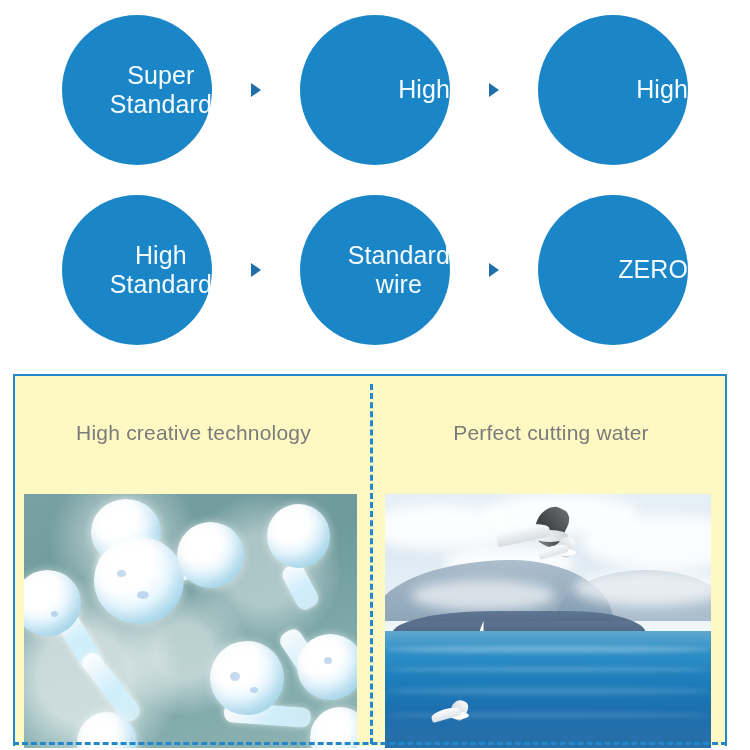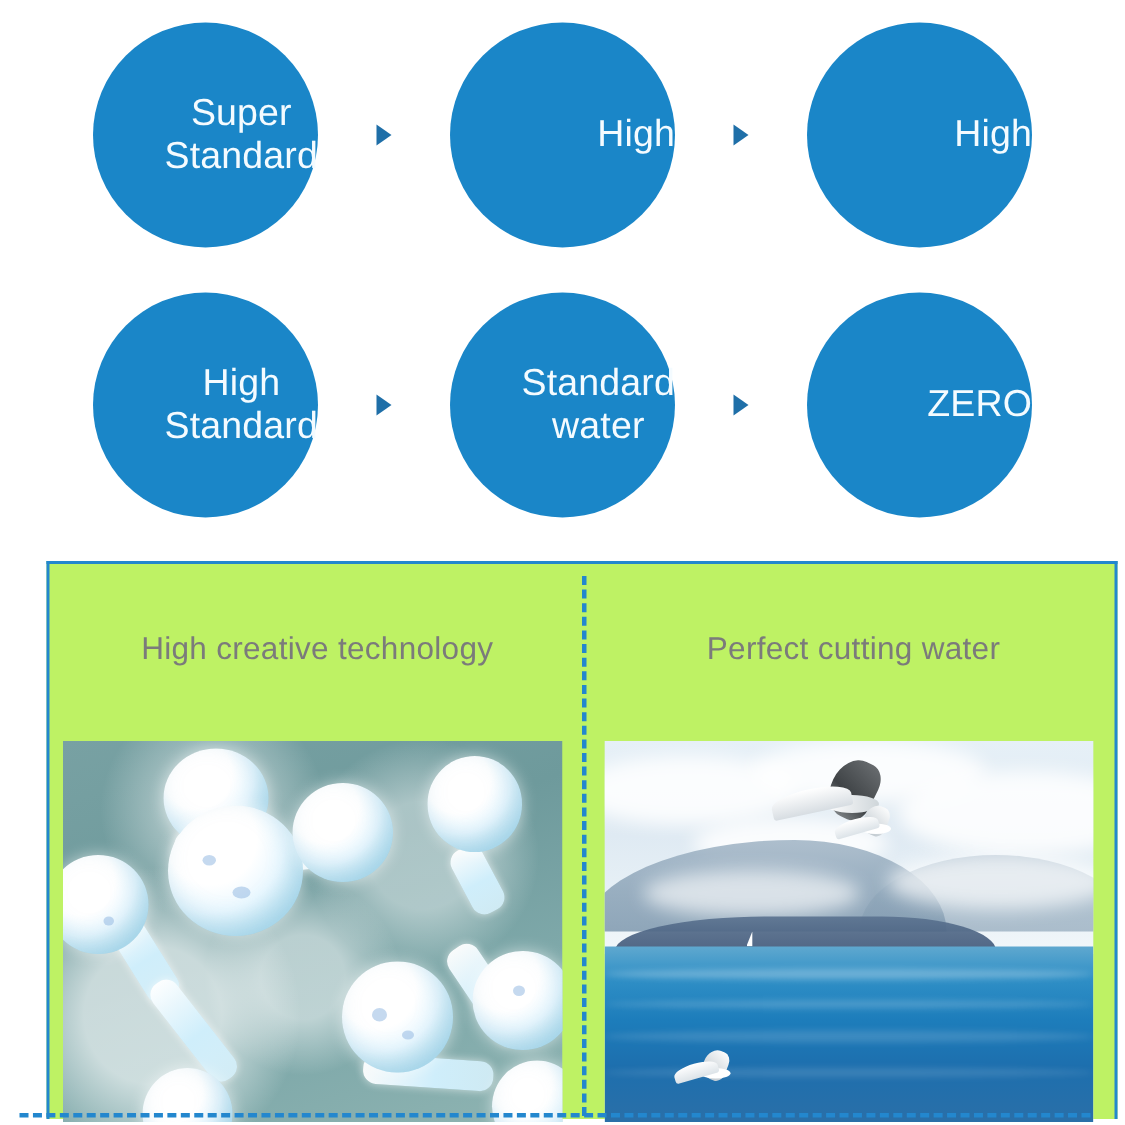--- a/index.html
+++ b/index.html
@@ -47,28 +47,28 @@
     width:0;height:0;
     border-top:7px solid transparent;
     border-bottom:7px solid transparent;
     border-left:10px solid #1f6fa8;
   }
   .lead-gap{flex:0 0 auto;width:62px;}
 
   
   #showcase-panel{
     position:absolute;
-    left:31px;top:374px;
+    left:13px;top:374px;
     width:714px;height:372px;
     box-sizing:border-box;
     border-left:2px solid #2387ce;
     border-right:2px solid #2387ce;
     border-top:2px solid #2387ce;
     border-bottom:none;
-    background:#bef264;
+    background:#fef9c3;
   }
   #panel-bottom-dash{
     position:absolute;left:13px;top:742px;width:714px;height:0;
     border-top:3px dashed #2387ce;
   }
   #panel-divider{
     position:absolute;
     left:355px;top:8px;
     width:0;height:360px;
     border-left:3px dashed #2387ce;
@@ -242,21 +242,21 @@
 
     <div class="bubble">
       <div class="bubble-label"><span>High</span><br><span>Standard</span></div>
     </div>
 
     <div class="arrow-gap">
       <div class="arrow-tri"></div>
     </div>
 
     <div class="bubble">
-      <div class="bubble-label"><span>Standard</span><br><span>water</span></div>
+      <div class="bubble-label"><span>Standard</span><br><span>wire</span></div>
     </div>
 
     <div class="arrow-gap">
       <div class="arrow-tri"></div>
     </div>
 
     <div class="bubble">
       <div class="bubble-label"><span>ZERO</span><br></div>
     </div>
   </div>

